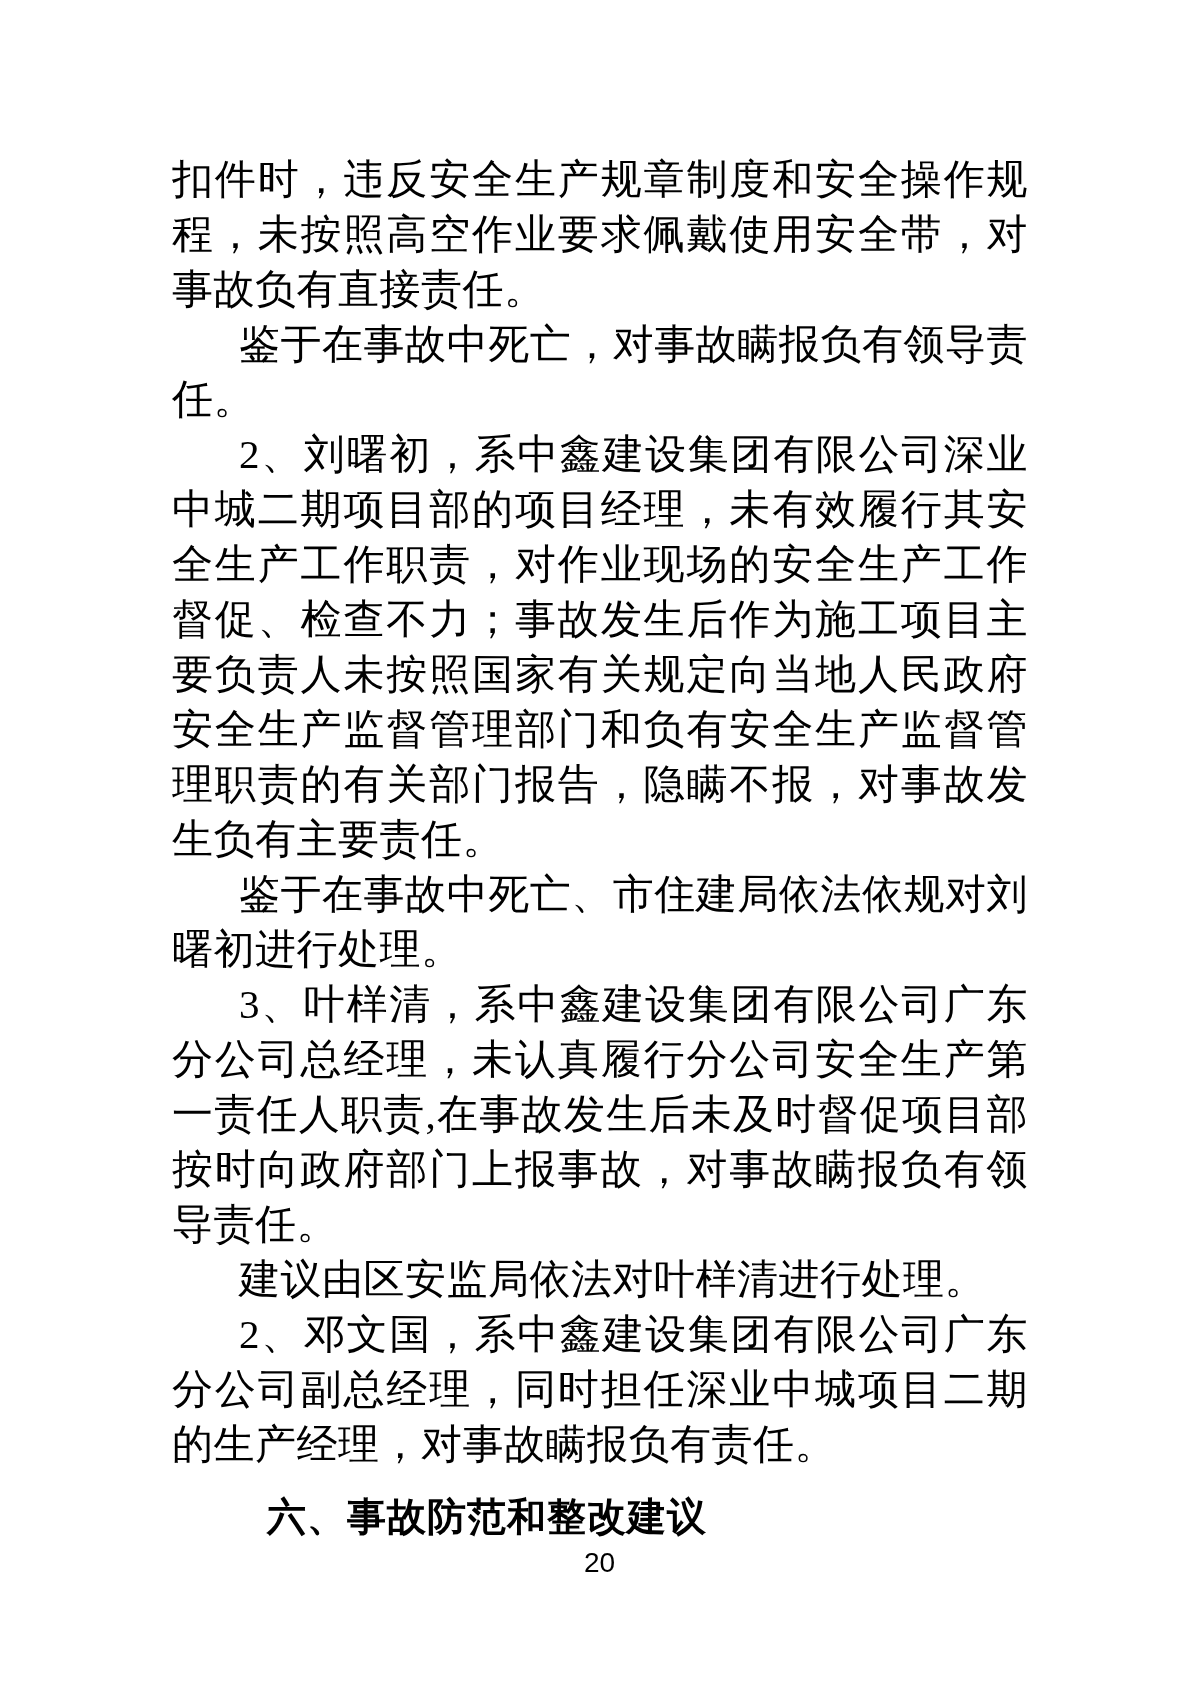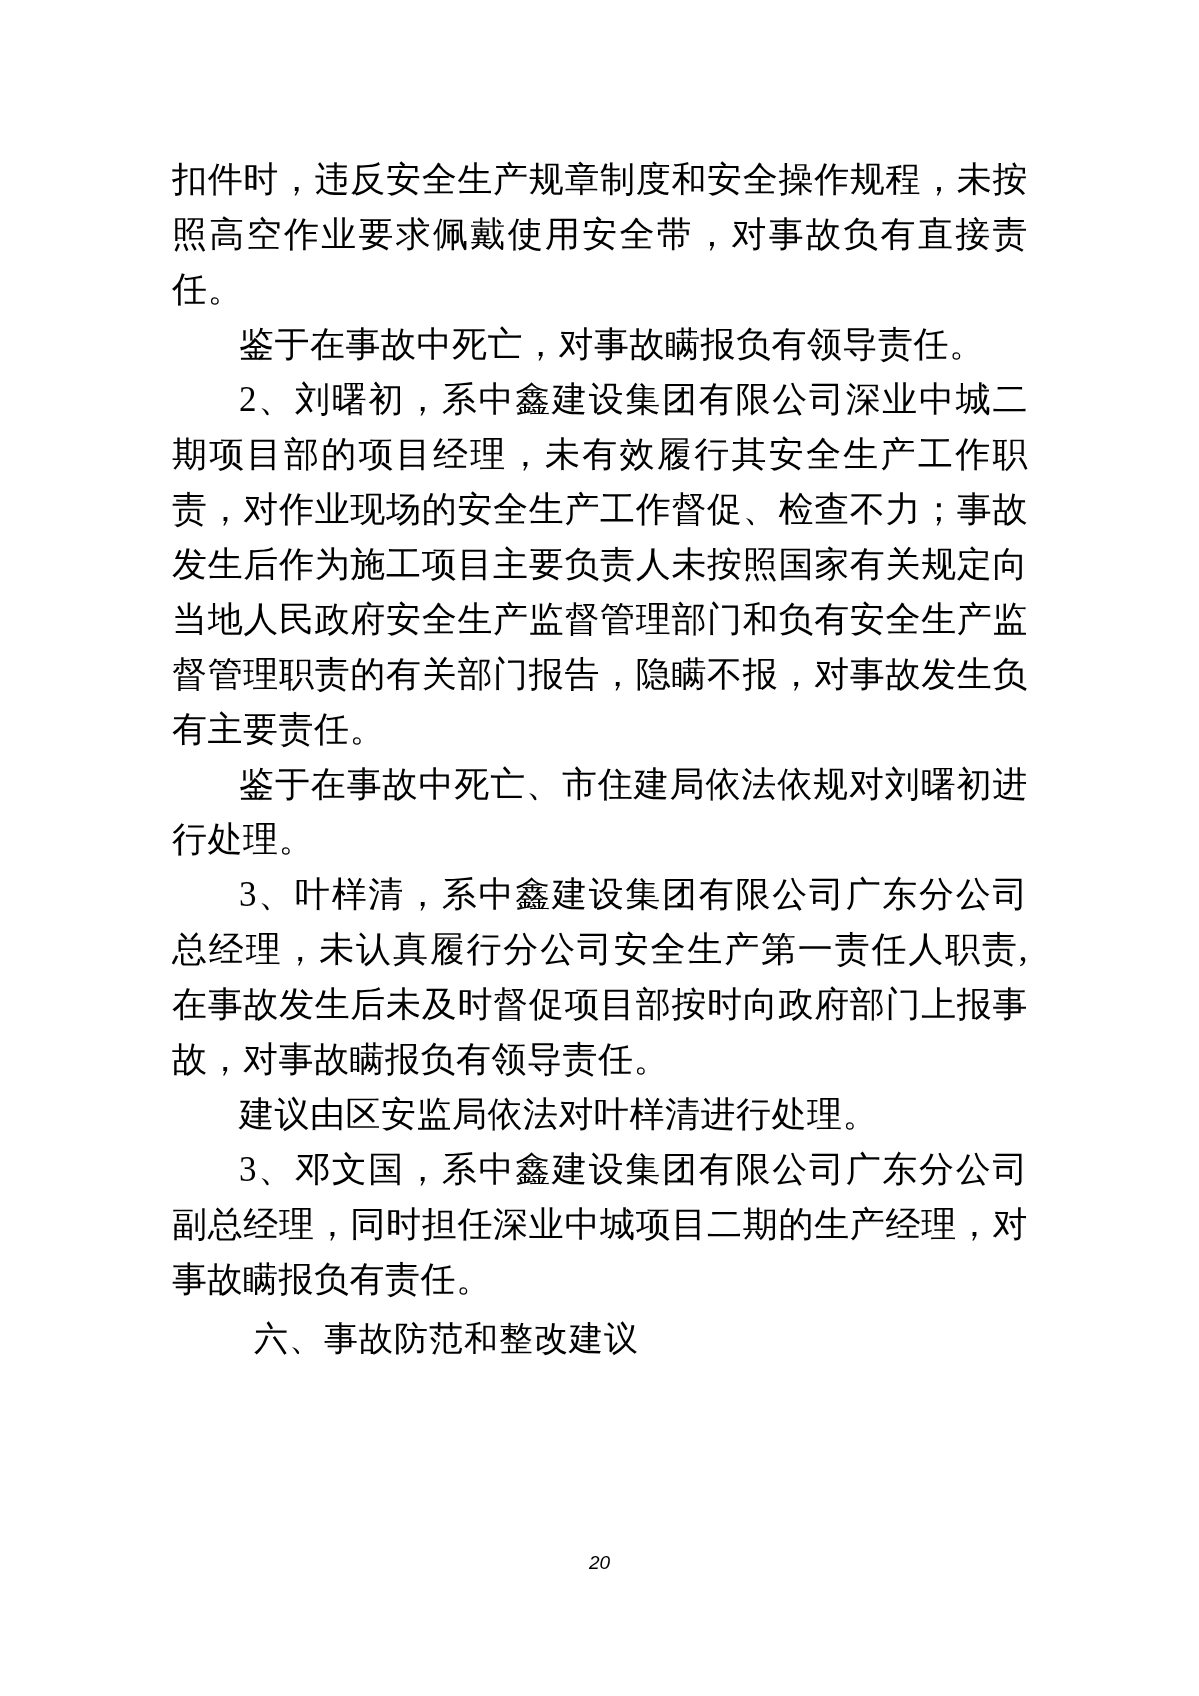--- a/index.html
+++ b/index.html
@@ -17,62 +17,61 @@
     overflow: hidden;
   }
   .content {
     position: absolute;
     left: 172px;
     top: 152px;
     width: 856px;
   }
   .para {
     margin: 0;
-    font-size: 35px;
+    font-size: 41px;
     line-height: 55px;
     text-align: justify;
     text-justify: inter-ideograph;
     letter-spacing: 0.5px;
     word-break: break-all;
   }
   .para.indent {
     text-indent: 67px;
   }
   .heading {
-    margin: 4px;
-    font-size: 34px;
+    margin: 17px;
+    font-size: 39px;
     line-height: 55px;
-    font-weight: normal;
+    font-weight: bold;
     font-family: "Liberation Sans", "DejaVu Sans", sans-serif;
     text-indent: 78px;
     letter-spacing: 1px;
   }
   .page-number {
     position: absolute;
     top: 1548px;
     left: 0;
     width: 100%;
     text-align: center;
-    font-size: 19px;
+    font-size: 28px;
     line-height: 30px;
     font-family: "Liberation Sans", "DejaVu Sans", sans-serif;
     color: #000000;
-    font-style: italic;
   }
 </style>
 </head>
 <body>
 
 <div class="page">
   <div class="content">
     <p class="para">扣件时，违反安全生产规章制度和安全操作规程，未按照高空作业要求佩戴使用安全带，对事故负有直接责任。</p>
     <p class="para indent">鉴于在事故中死亡，对事故瞒报负有领导责任。</p>
     <p class="para indent">2、刘曙初，系中鑫建设集团有限公司深业中城二期项目部的项目经理，未有效履行其安全生产工作职责，对作业现场的安全生产工作督促、检查不力；事故发生后作为施工项目主要负责人未按照国家有关规定向当地人民政府安全生产监督管理部门和负有安全生产监督管理职责的有关部门报告，隐瞒不报，对事故发生负有主要责任。</p>
     <p class="para indent">鉴于在事故中死亡、市住建局依法依规对刘曙初进行处理。</p>
     <p class="para indent">3、叶样清，系中鑫建设集团有限公司广东分公司总经理，未认真履行分公司安全生产第一责任人职责,在事故发生后未及时督促项目部按时向政府部门上报事故，对事故瞒报负有领导责任。</p>
     <p class="para indent">建议由区安监局依法对叶样清进行处理。</p>
-    <p class="para indent">3、邓文国，系中鑫建设集团有限公司广东分公司副总经理，同时担任深业中城项目二期的生产经理，对事故瞒报负有责任。</p>
+    <p class="para indent">2、邓文国，系中鑫建设集团有限公司广东分公司副总经理，同时担任深业中城项目二期的生产经理，对事故瞒报负有责任。</p>
     <h2 class="heading">六、事故防范和整改建议</h2>
   </div>
   <div class="page-number">
     <span>20</span>
   </div>
 </div>
 
 </body></html>

